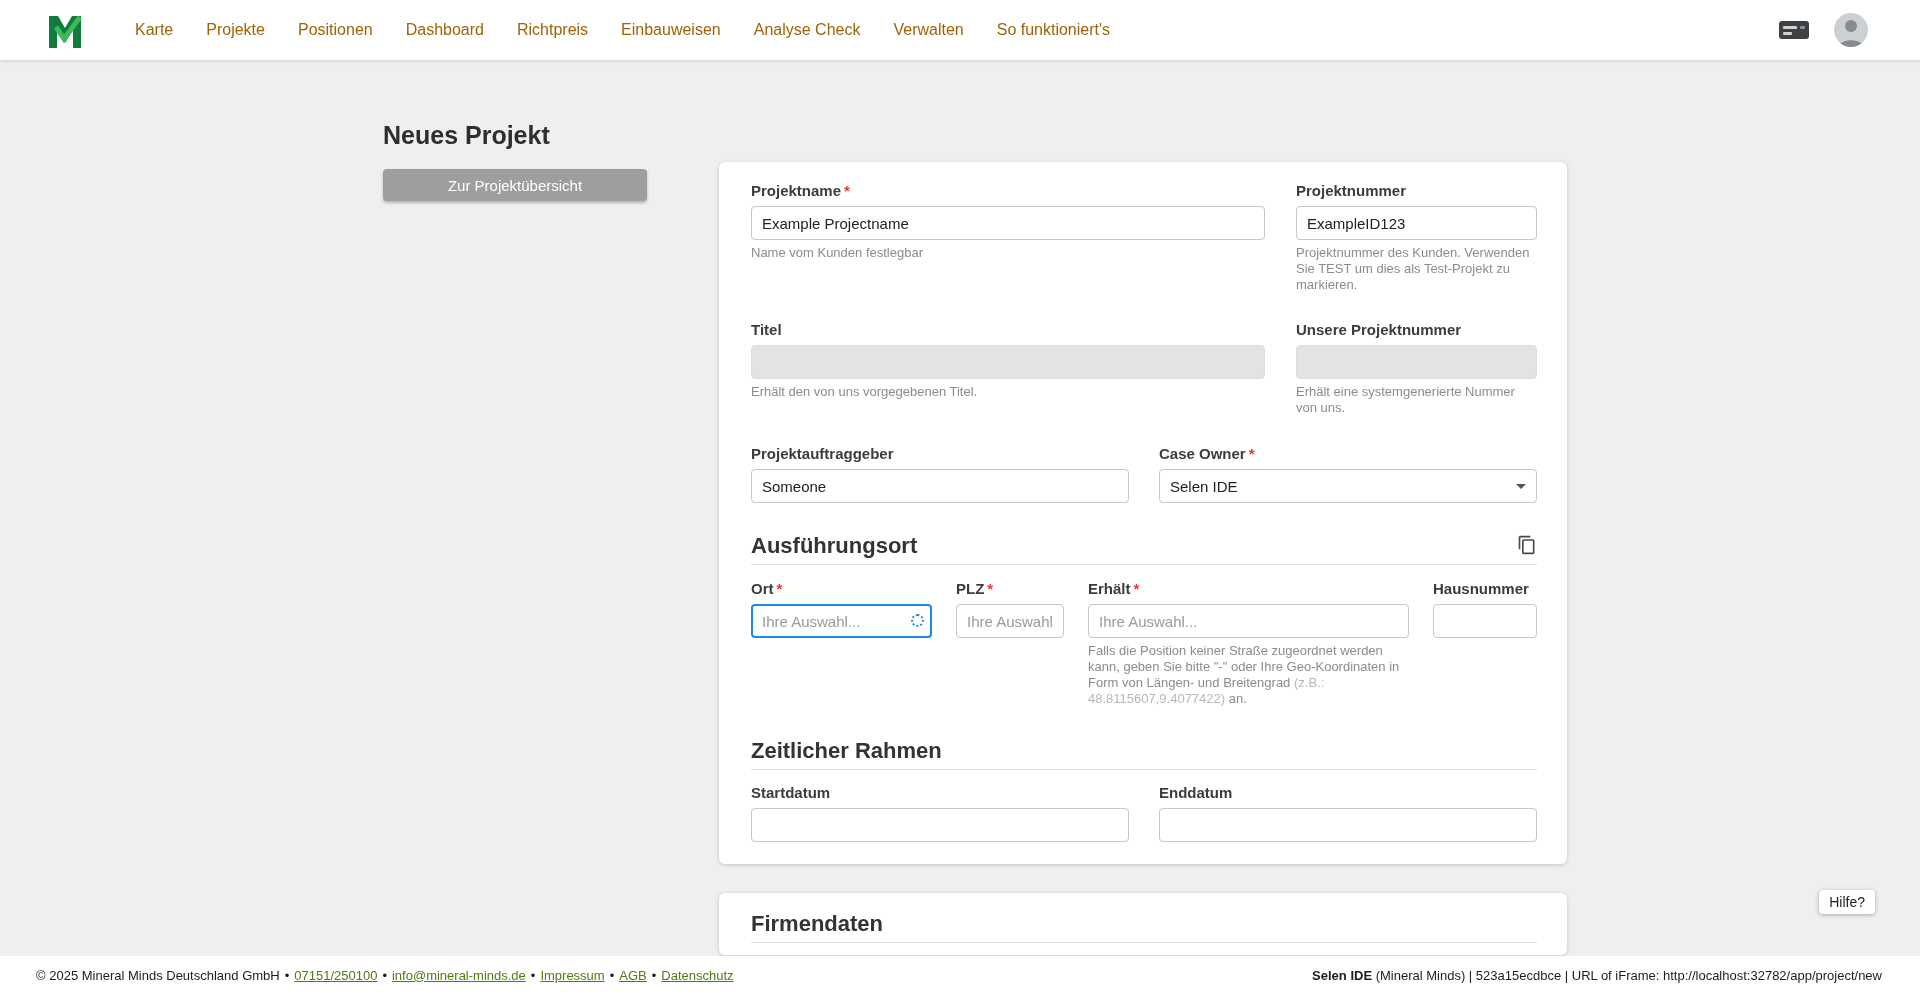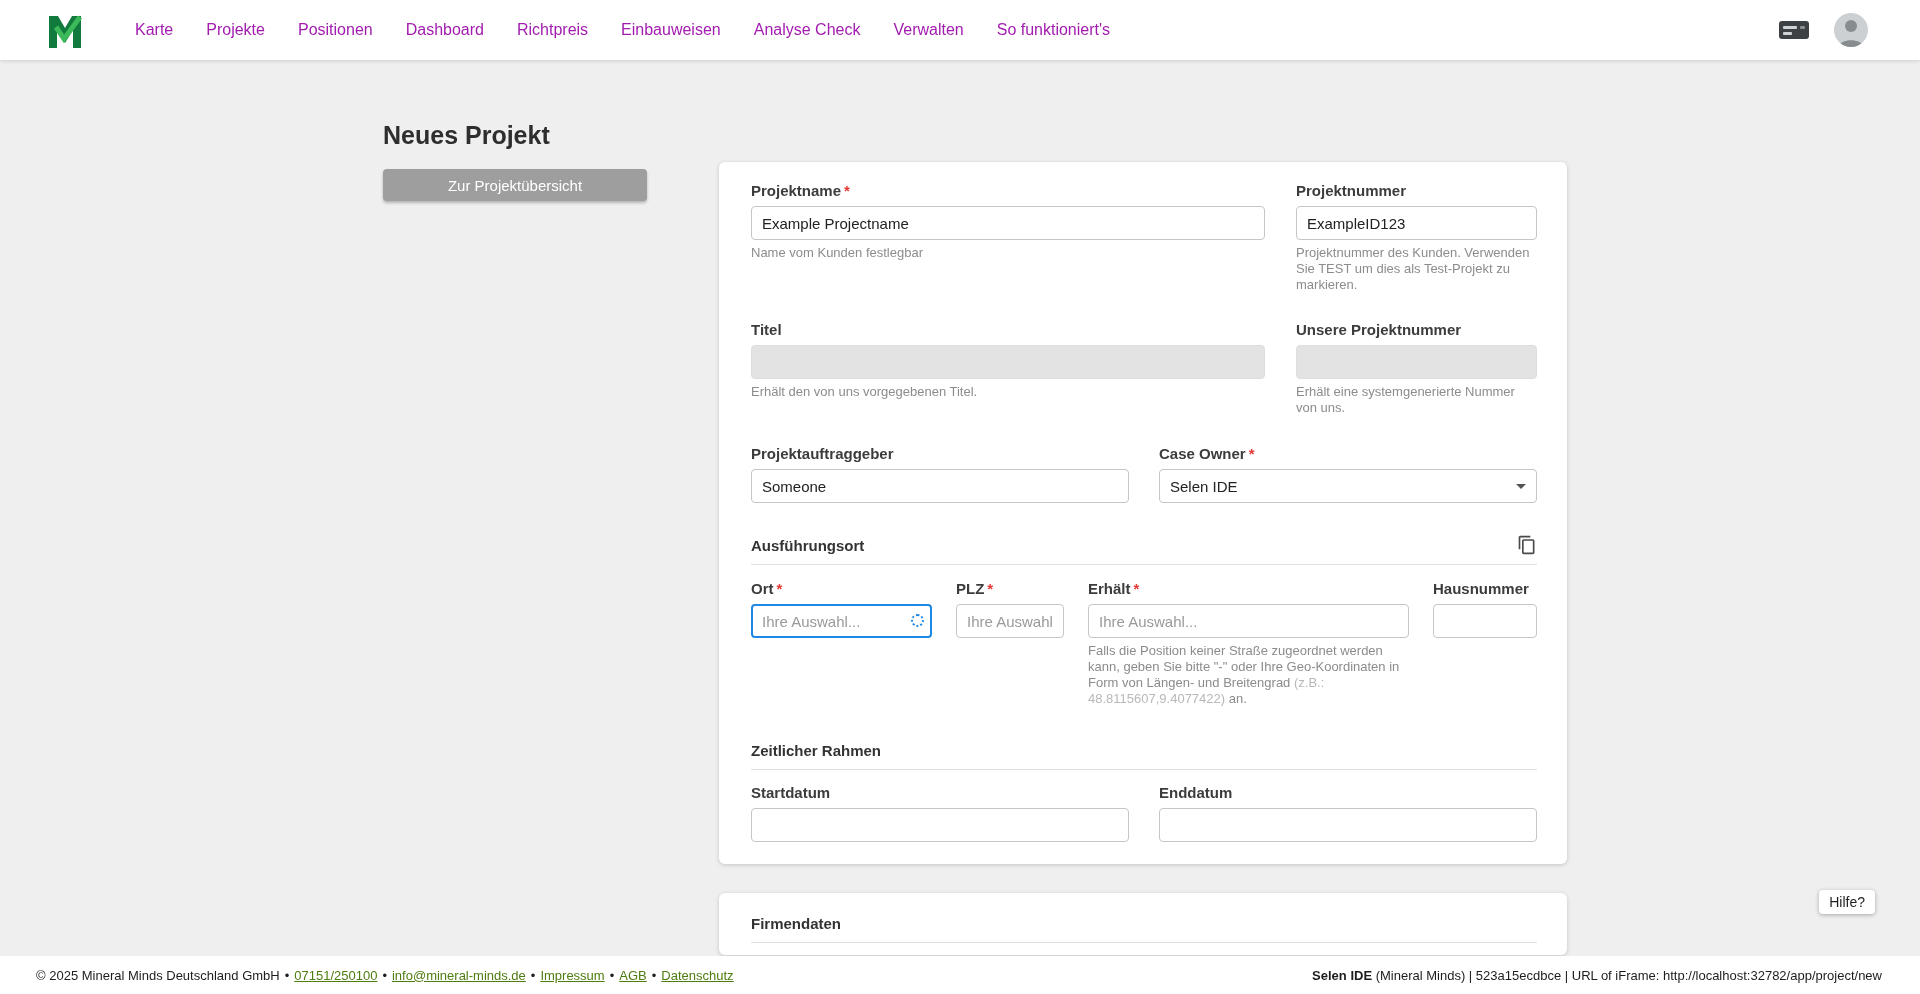--- a/index.html
+++ b/index.html
@@ -15,21 +15,21 @@
   
   .navbar {
     position: absolute; top: 0; left: 0; right: 0; height: 60px;
     background: #fff;
     display: flex; align-items: center;
     box-shadow: 0 1px 4px rgba(0,0,0,0.14);
     z-index: 30;
   }
   .logo-wrap { margin-left: 45px; width: 40px; height: 40px; display: flex; align-items: center; cursor: pointer; }
   .nav-links { display: flex; gap: 33px; margin-left: 50px; }
-  .nav-link { font-size: 16px; color: #a21caf; cursor: pointer; white-space: nowrap; text-align: right; }
+  .nav-link { font-size: 16px; color: #a16207; cursor: pointer; white-space: nowrap; text-align: right; }
   .nav-right { margin-left: auto; display: flex; align-items: center; gap: 24px; padding-right: 52px; }
   .nav-icon-btn { cursor: pointer; display: flex; align-items: center; }
   .avatar-circle {
     width: 34px; height: 34px; border-radius: 50%;
     background: #cdd0d2; overflow: hidden; display: flex; align-items: flex-end; justify-content: center;
   }
 
   
   .main-area {
     position: absolute; top: 60px; bottom: 38px; left: 0; right: 0;
@@ -102,21 +102,21 @@
     width: 13px; height: 13px;
     border: 2px dotted #1e88e5; border-radius: 50%;
     animation: spin 1.2s linear infinite;
   }
   @keyframes spin { to { transform: rotate(360deg); } }
 
   .section-header {
     display: flex; justify-content: space-between; align-items: flex-end;
     border-bottom: 1px solid #e0e0e0; padding-bottom: 8px; margin-bottom: 15px;
   }
-  .section-header h3 { font-size: 15px; font-weight: 700; color: #333; line-height: 21px; }
+  .section-header h3 { font-size: 22px; font-weight: 700; color: #333; line-height: 21px; }
   .section-header.no-icon { margin-bottom: 14px; }
   .copy-btn { cursor: pointer; display: flex; align-items: center; padding-bottom: 1px; }
 
   
   .help-btn {
     position: absolute; top: 890px; right: 45px;
     background: #fff; border-radius: 4px;
     box-shadow: 0 1px 4px rgba(0,0,0,0.3);
     padding: 4px 10px; font-size: 14px; color: #1f1f1f;
     cursor: pointer; z-index: 40;

